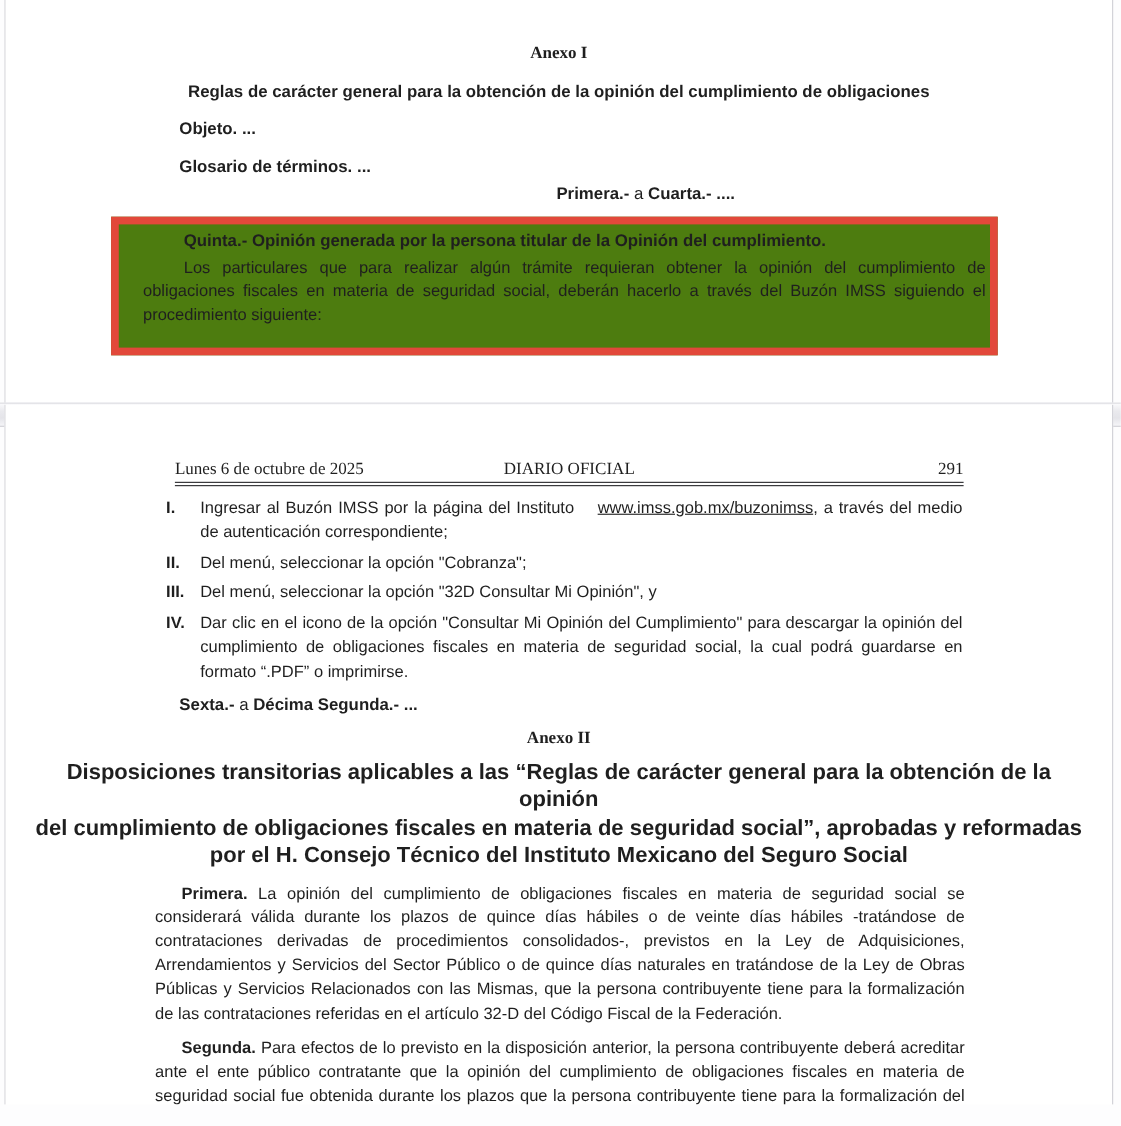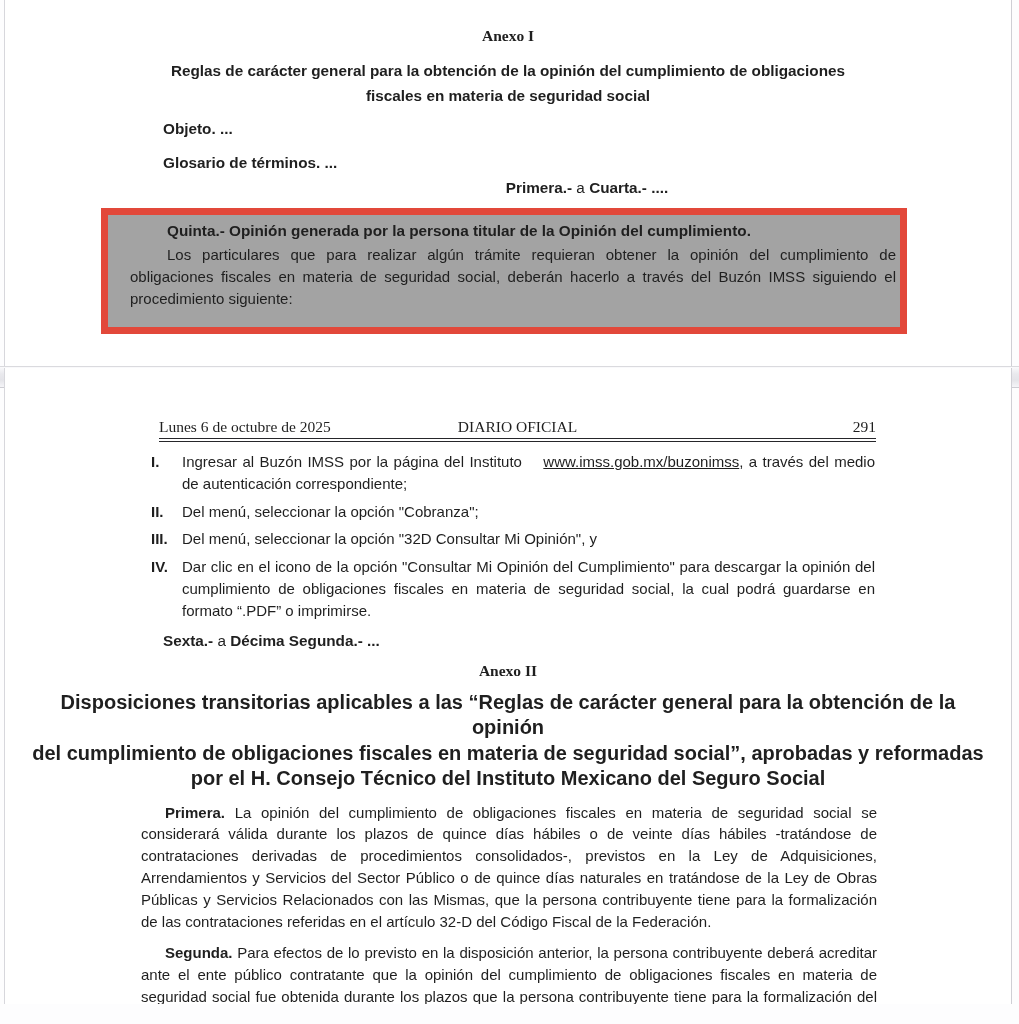--- a/index.html
+++ b/index.html
@@ -7,42 +7,42 @@
     position:relative;width:1019px;height:1024px;overflow:hidden;
     background:#fdfdfe;color:#1f1f1f;
     font-family:"Liberation Sans","DejaVu Sans",sans-serif;
     -webkit-font-smoothing:antialiased;
   }
   .page{
     position:absolute;left:4px;width:1008px;background:#ffffff;
     border-left:1px solid #d7d7dc;border-right:1px solid #cfcfd5;
     box-sizing:border-box;overflow:hidden;
   }
-  .page1{top:0;height:366px;padding-top:27px;}
+  .page1{top:0;height:366px;padding-top:40px;}
   .page2{top:368px;height:636px;padding-top:50px;}
   .page-gap{
     position:absolute;left:0;top:366px;width:1019px;height:22px;
     background:linear-gradient(180deg,#fafafc 0%,#e9e9ed 35%,#e4e4e9 65%,#f5f5f8 100%);
     border-top:1px solid #dadade;border-bottom:1px solid #cdcdd3;
     box-sizing:border-box;
   }
   .serif-h{
     font-family:"Liberation Serif","DejaVu Serif",serif;
     font-weight:bold;font-size:15.5px;text-align:center;margin:0;line-height:18px;
   }
   .doc-title{
     margin:14px 20px 0 20px;text-align:center;font-weight:bold;
     font-size:15.3px;line-height:24.5px;
   }
   .h-item{margin:0 0 0 158px;font-weight:bold;font-size:15.3px;line-height:18px;}
   .mt12{margin-top:12px;} .mt8{margin-top:16px;} .mt7{margin-top:7px;text-align:center;}
   .h-item .plain{font-weight:normal;}
   .highlight-box{
     margin:11px 0 0 96px;width:806px;box-sizing:border-box;
-    border:7px solid #e2483a;background:#a3a3a3;
+    border:7px solid #e2483a;background:#4d7c0f;
     padding:6px 4px 18px 22px;
   }
   .quinta{margin:0;text-indent:37px;font-weight:bold;font-size:15.3px;line-height:19px;}
   .para{
     margin:4px 0 0 0;font-size:15px;line-height:21.8px;
     text-align:justify;text-indent:37px;
   }
   
   .masthead{
     margin:0 135px 0 154px;display:grid;grid-template-columns:1fr auto 1fr;
@@ -72,21 +72,20 @@
 </head>
 <body>
 
 <div class="canvas">
 
   <section class="page page1">
     <h1 class="serif-h">Anexo I</h1>
 
     <div class="doc-title">
       <div>Reglas de carácter general para la obtención de la opinión del cumplimiento de obligaciones</div>
-      <div>fiscales en materia de seguridad social</div>
     </div>
 
     <p class="h-item mt12">Objeto. ...</p>
     <p class="h-item mt8">Glosario de términos. ...</p>
     <p class="h-item mt7"><span>Primera.-</span><span class="plain"> a </span><span>Cuarta.- ....</span></p>
 
     <div class="highlight-box" style="border-color: rgb(226, 72, 58);">
       <p class="quinta">Quinta.- Opinión generada por la persona titular de la Opinión del cumplimiento.</p>
       <p class="para">Los particulares que para realizar algún trámite requieran obtener la opinión del cumplimiento de obligaciones fiscales en materia de seguridad social, deberán hacerlo a través del Buzón IMSS siguiendo el procedimiento siguiente:</p>
     </div>

